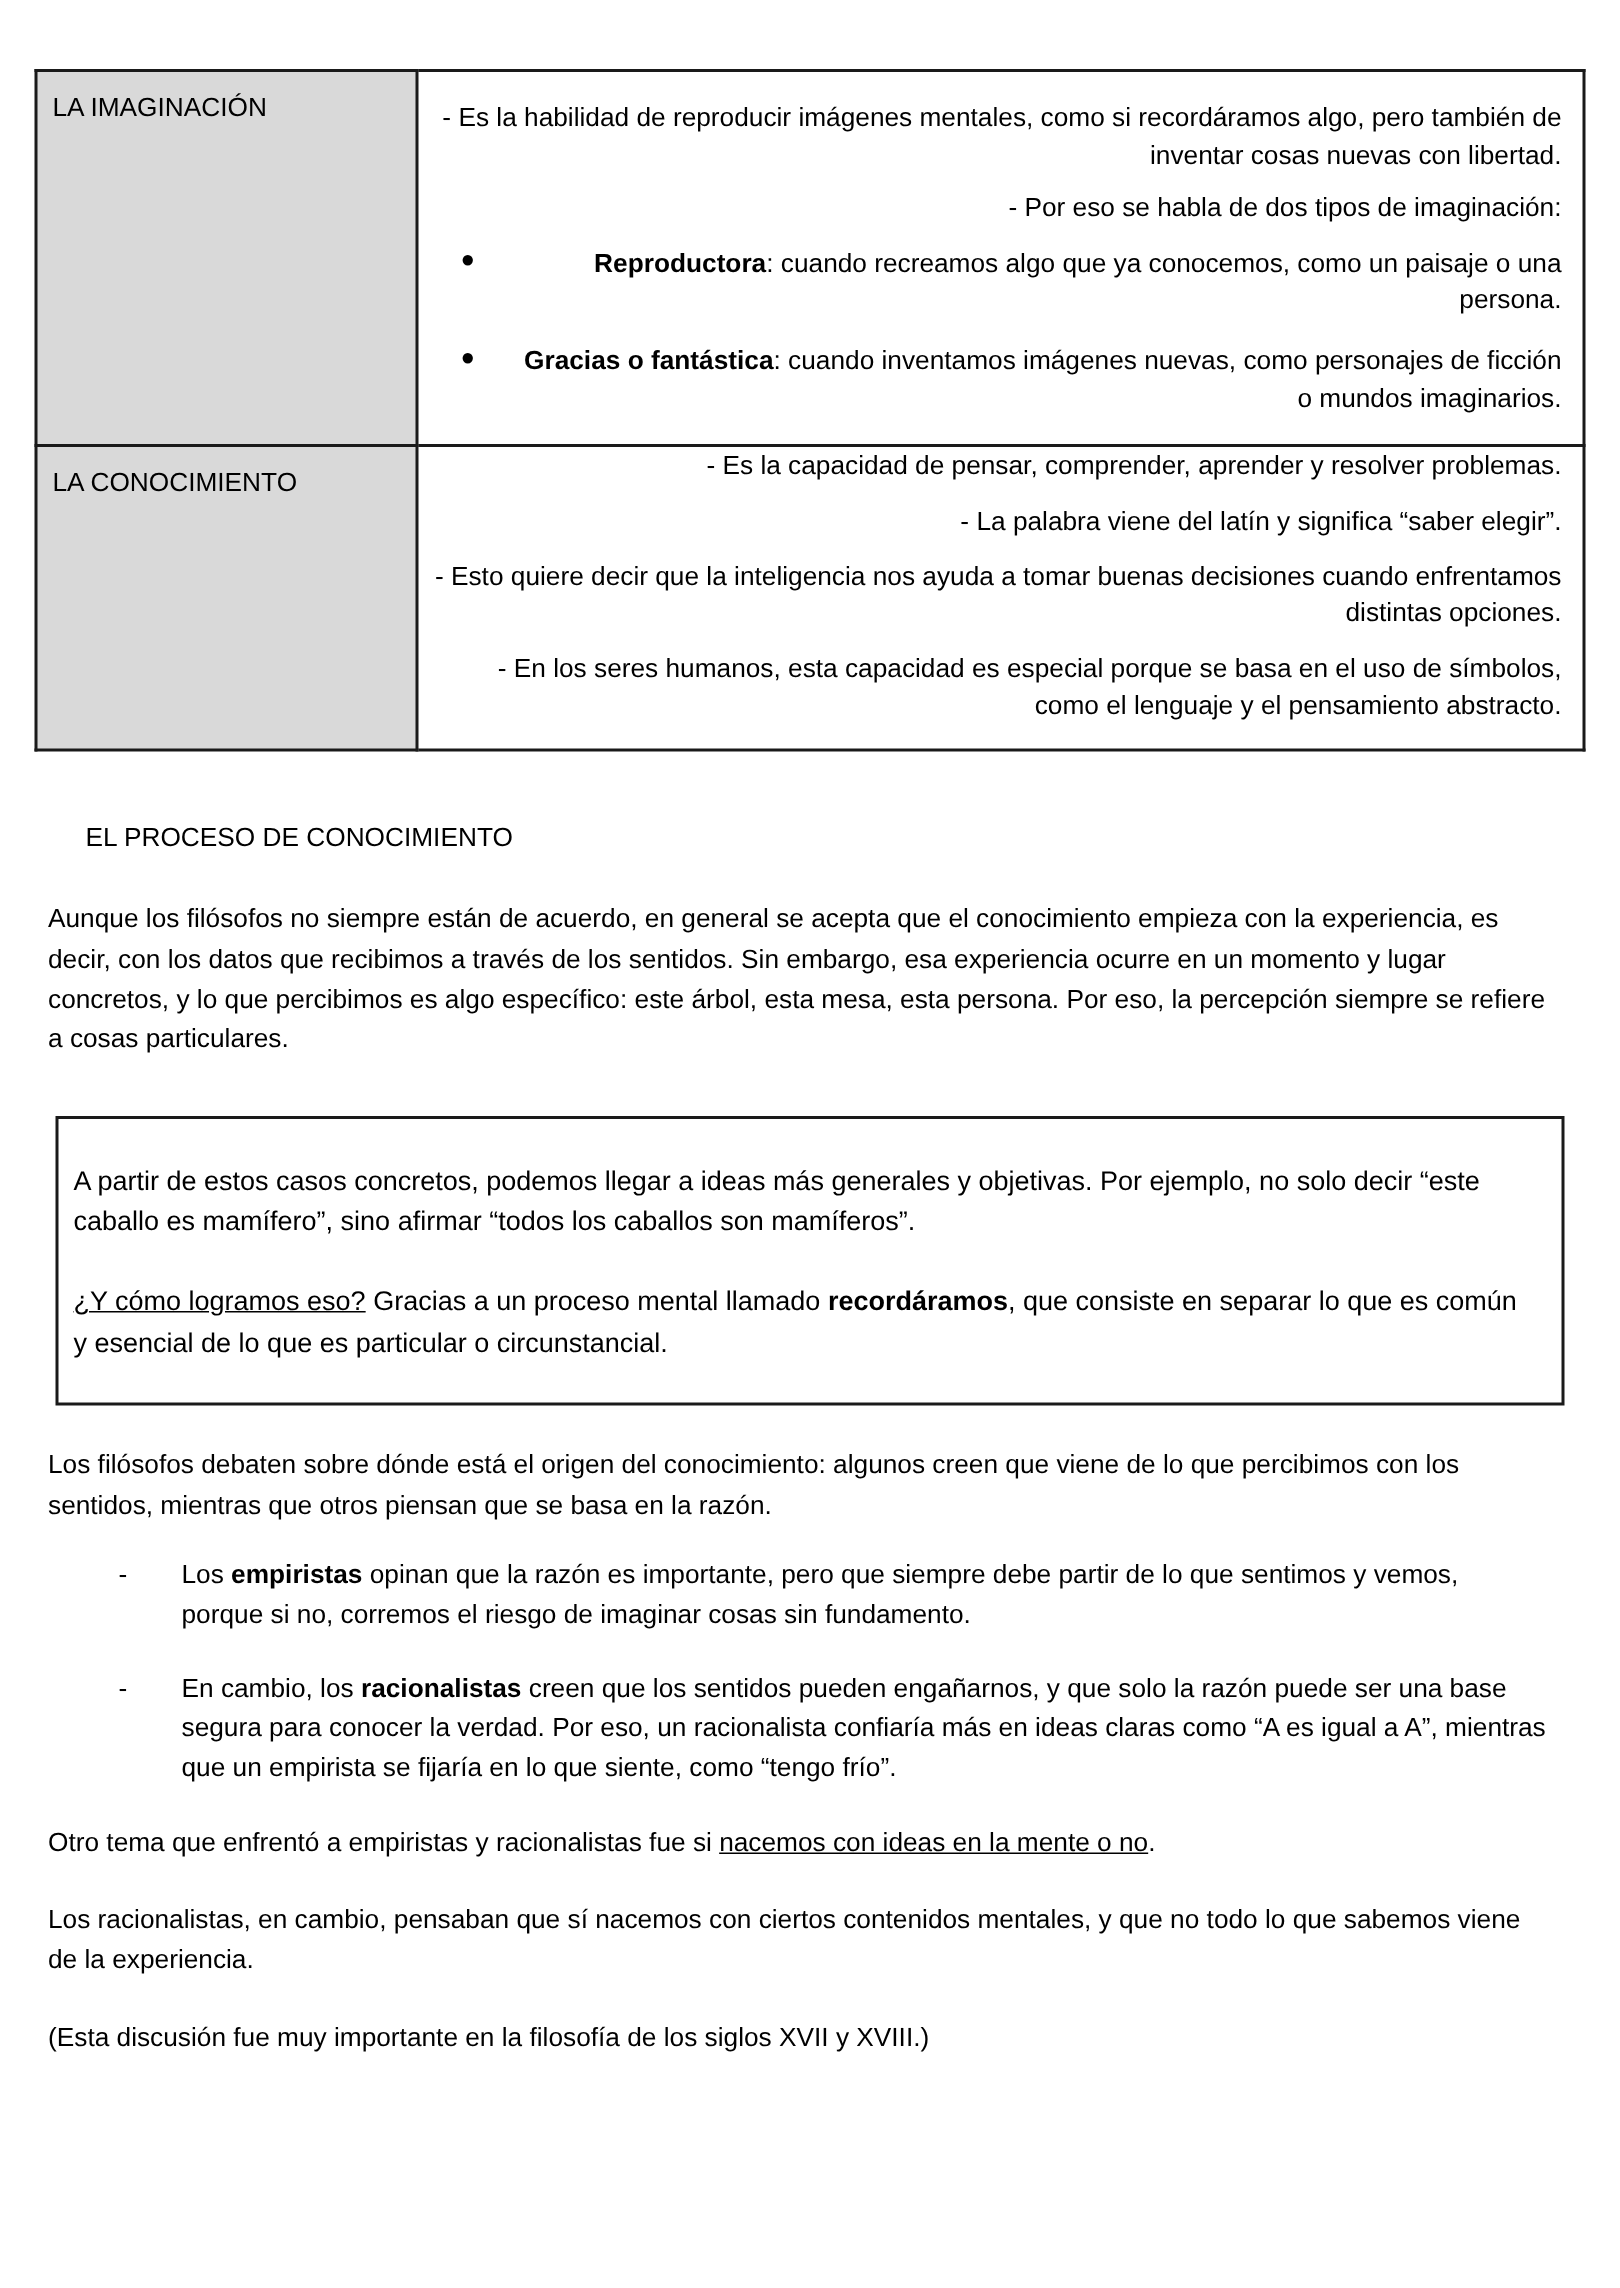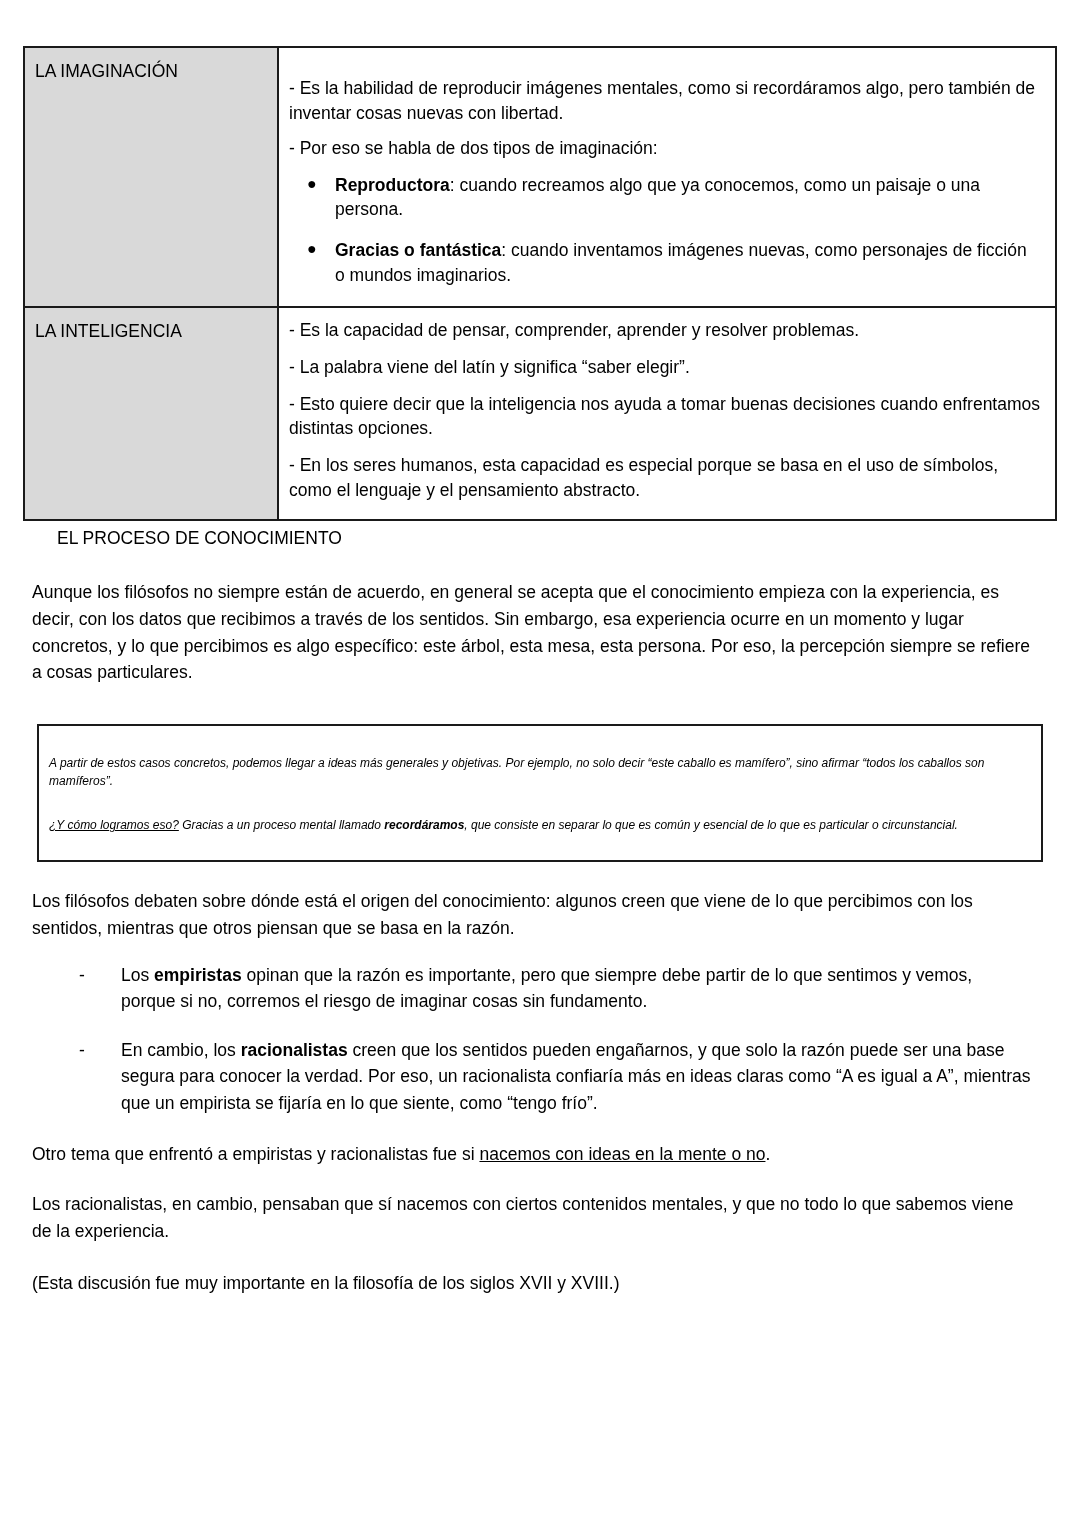--- a/index.html
+++ b/index.html
@@ -38,23 +38,24 @@
   }
   td.term-cell {
     width: 230px;
     background: #d9d9d9;
     padding: 12px 12px 12px 10px;
     font-size: 17.5px;
     line-height: 1.35;
     margin-left: 26px;
   }
   td.desc-cell {
-    padding: 10px 14px 14px 10px;
+    padding: 0 14px 14px 10px;
     font-size: 17.5px;
     line-height: 1.42;
+    text-align: right;
   }
   .desc-cell p {
     margin: 0 0 6px 0;
   }
   .desc-cell p.spaced {
     margin: 18px 0 10px 0;
   }
   .desc-cell p.tight {
     margin: 0 0 12px 0;
   }
@@ -75,21 +76,21 @@
     top: 0;
     font-size: 16px;
     line-height: inherit;
   }
   b { font-weight: bold; margin-top: 12px; }
 
   
   .content {
     position: absolute;
     left: 0;
-    top: 510px;
+    top: 530px;
     width: 1080px;
   }
   .section-heading {
     margin: 0 0 0 57px;
     font-size: 17.5px;
     line-height: 1.45;
     padding-top: 16px;
   }
   p.body-par {
     margin: 22px 49px 0 32px;
@@ -101,23 +102,22 @@
   
   .callout {
     position: relative;
     margin: 38px 37px 0 37px;
     border: 2px solid #1a1a1a;
     padding: 28px 18px 26px 10px;
     box-sizing: border-box;
   }
   .callout p {
     margin: 0;
-    font-size: 12px;
+    font-size: 18px;
     line-height: 1.52;
-    font-style: italic;
   }
   .callout p + p {
     margin-top: 26px;
   }
 
   
   ul.dash-list {
     margin: 20px 49px 0 49px;
     padding: 0 0 0 30px;
     list-style: none;
@@ -157,21 +157,21 @@
               <span class="dot">●</span><b>Reproductora</b><span>: cuando recreamos algo que ya conocemos, como un paisaje o una persona.</span>
             </li>
             <li>
               <span class="dot">●</span><b>Gracias o fantástica</b><span>: cuando inventamos imágenes nuevas, como personajes de ficción o mundos imaginarios.</span>
             </li>
           </ul>
         </td>
       </tr>
       <tr>
         <td class="term-cell">
-          <span>LA INTELIGENCIA</span>
+          <span>LA CONOCIMIENTO</span>
         </td>
         <td class="desc-cell">
           <p style="margin-bottom:12px">- Es la capacidad de pensar, comprender, aprender y resolver problemas.</p>
           <p style="margin-bottom:12px">- La palabra viene del latín y significa “saber elegir”.</p>
           <p style="margin-bottom:12px">- Esto quiere decir que la inteligencia nos ayuda a tomar buenas decisiones cuando enfrentamos distintas opciones.</p>
           <p style="margin-bottom:2px">- En los seres humanos, esta capacidad es especial porque se basa en el uso de símbolos, como el lenguaje y el pensamiento abstracto.</p>
         </td>
       </tr>
     </tbody>
   </table>

